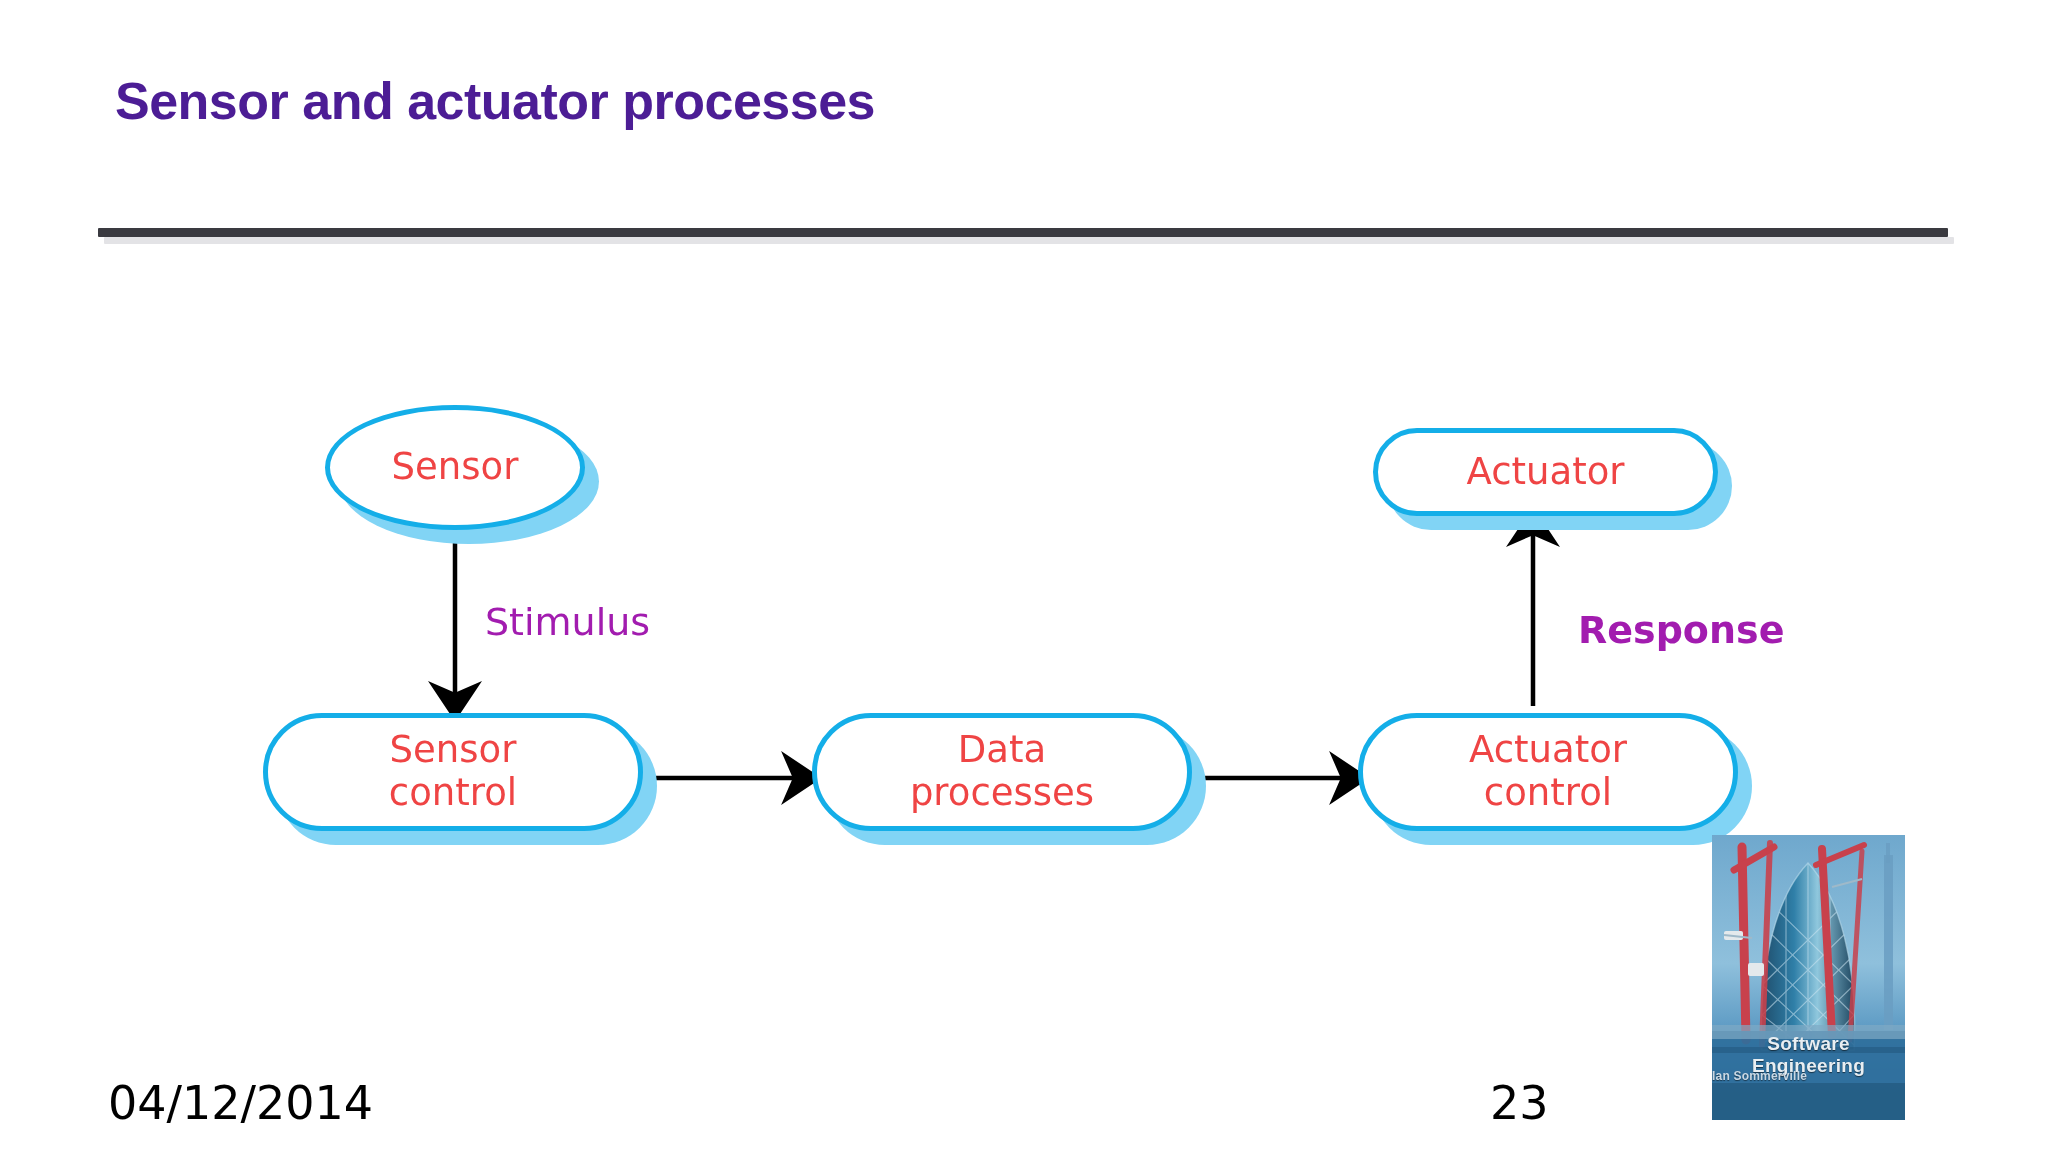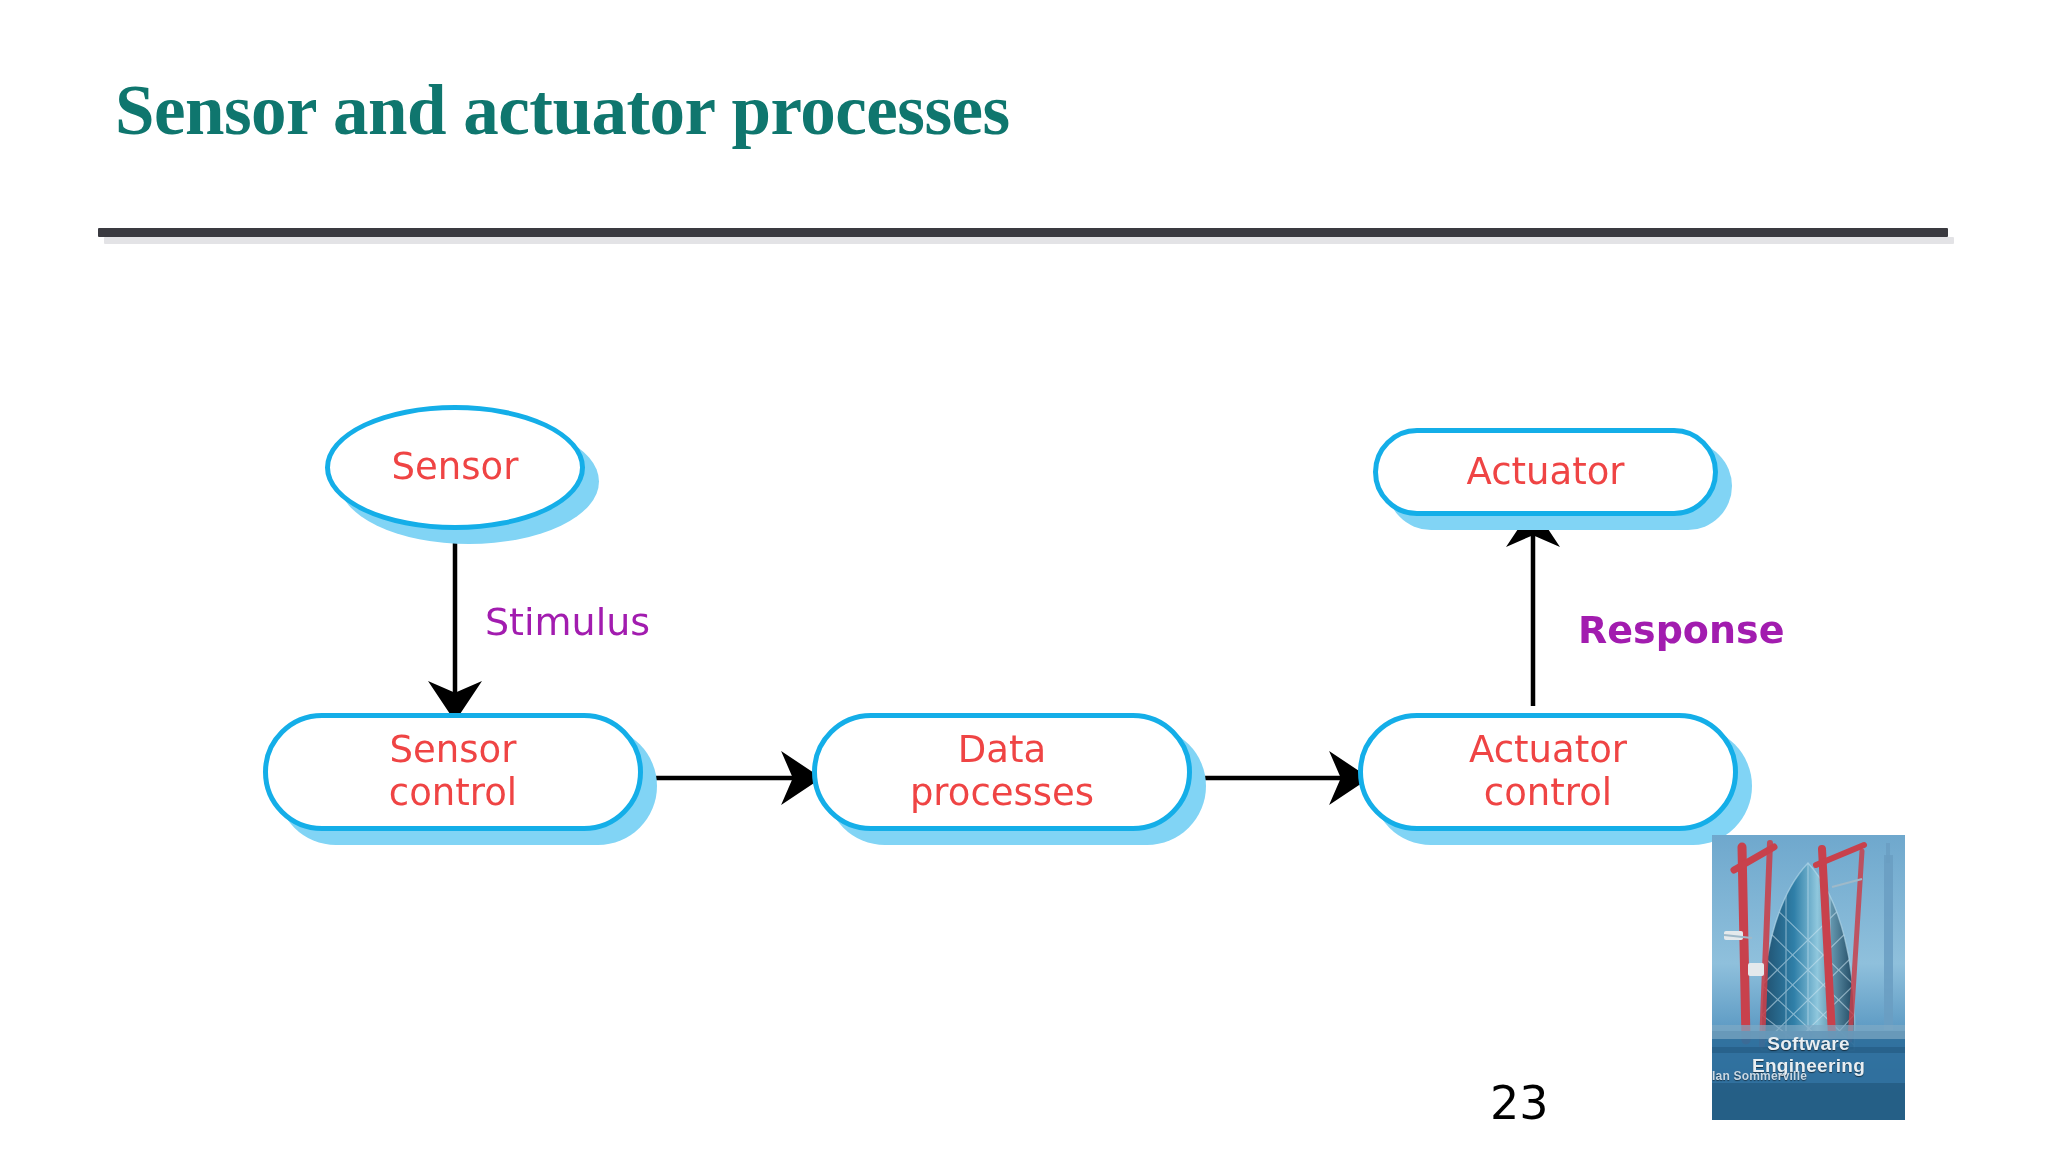--- a/index.html
+++ b/index.html
@@ -21,25 +21,25 @@
     inset: 0;
     background: #ffffff;
   }
 
   
   #title {
     position: absolute;
     left: 115px;
     top: 75px;
     width: 1800px;
-    font-size: 71px;
+    font-size: 52px;
     font-weight: bold;
-    color: #0f766e;
+    color: #4c1d95;
     letter-spacing: -0.5px;
-    font-family: Liberation Serif, serif;
+    font-family: Liberation Sans, sans-serif;
     white-space: nowrap;
     line-height: 1.0;
   }
 
   #title-rule {
     position: absolute;
     left: 98px;
     top: 228px;
     width: 1850px;
     height: 9px;
@@ -256,20 +256,21 @@
           <div>Actuator</div>
           <div>control</div>
         </div>
       </div>
     </div>
 
     <div class="edge-label" id="label-stimulus">Stimulus</div>
     <div class="edge-label" id="label-response">Response</div>
   </div>
 
+  <div class="footer-text" id="footer-date">04/12/2014</div>
   <div class="footer-text" id="footer-page">23</div>
 
   <div id="book-cover">
     <svg width="193" height="285" viewBox="0 0 193 285">
       <defs>
         <linearGradient id="skyGrad" x1="0" y1="0" x2="0" y2="1">
           <stop offset="0%" stop-color="#6fa8cd"></stop>
           <stop offset="45%" stop-color="#8fc0dc"></stop>
           <stop offset="75%" stop-color="#4f90bd"></stop>
           <stop offset="100%" stop-color="#2d6e9e"></stop>

